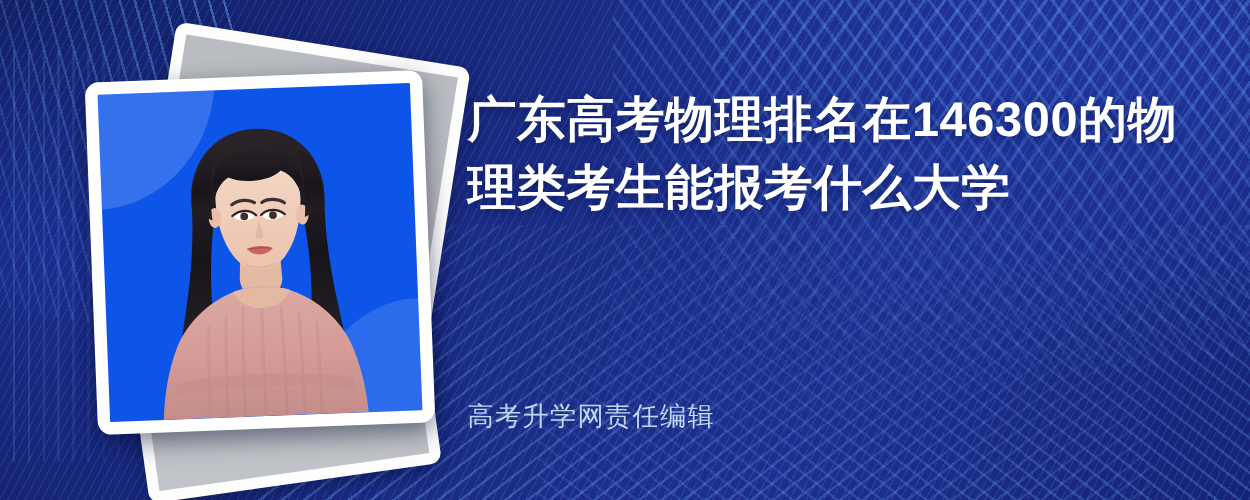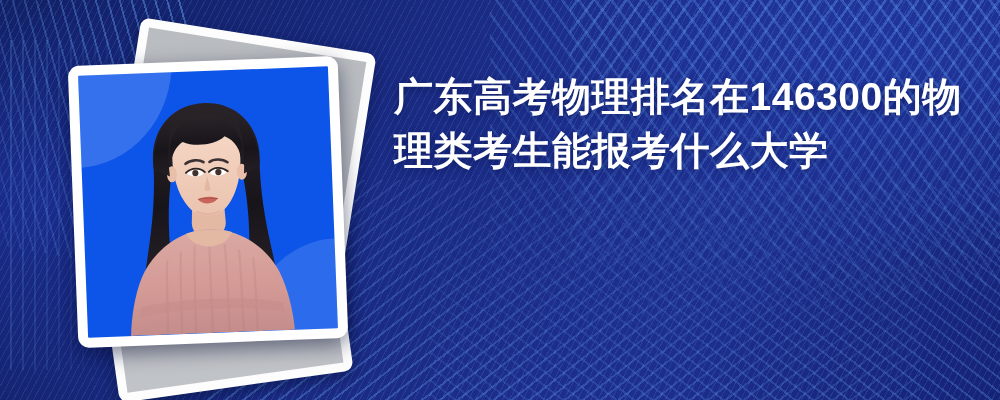--- a/index.html
+++ b/index.html
@@ -206,21 +206,20 @@
     position: absolute;
     top: 70px;
     left: 0;
     width: 590px;
     color: #ffffff;
     font-size: 39px;
     font-weight: bold;
     line-height: 54px;
     letter-spacing: .5px;
     text-shadow: 0 2px 7px rgba(0,12,60,.45);
-    margin-left: 20px;
   }
   .byline-name {
     position: absolute;
     top: 271px;
     left: 18px;
     color: #ffffff;
     font-size: 27px;
     font-weight: bold;
     letter-spacing: 2px;
     text-shadow: 0 2px 6px rgba(0,12,60,.45);
@@ -318,15 +317,16 @@
         <path d="M105 116 C110 113 120 113 125 116 C120 122 110 122 105 116 Z" fill="#c8645c"></path>
         <path d="M105 116 C110 115 120 115 125 116" stroke="#a74f49" stroke-width="1" fill="none"></path>
 
         <path d="M103 128 C109 132 121 132 127 128" stroke="#dfae99" stroke-width="1.6" fill="none" opacity="0.7"></path>
       </svg>
     </div>
   </div>
 
   <div id="text-block">
     <div class="headline">广东高考物理排名在146300的物理类考生能报考什么大学</div>
+    <div class="byline-role">高考升学网责任编辑</div>
   </div>
 
 </div>
 
 </body></html>

